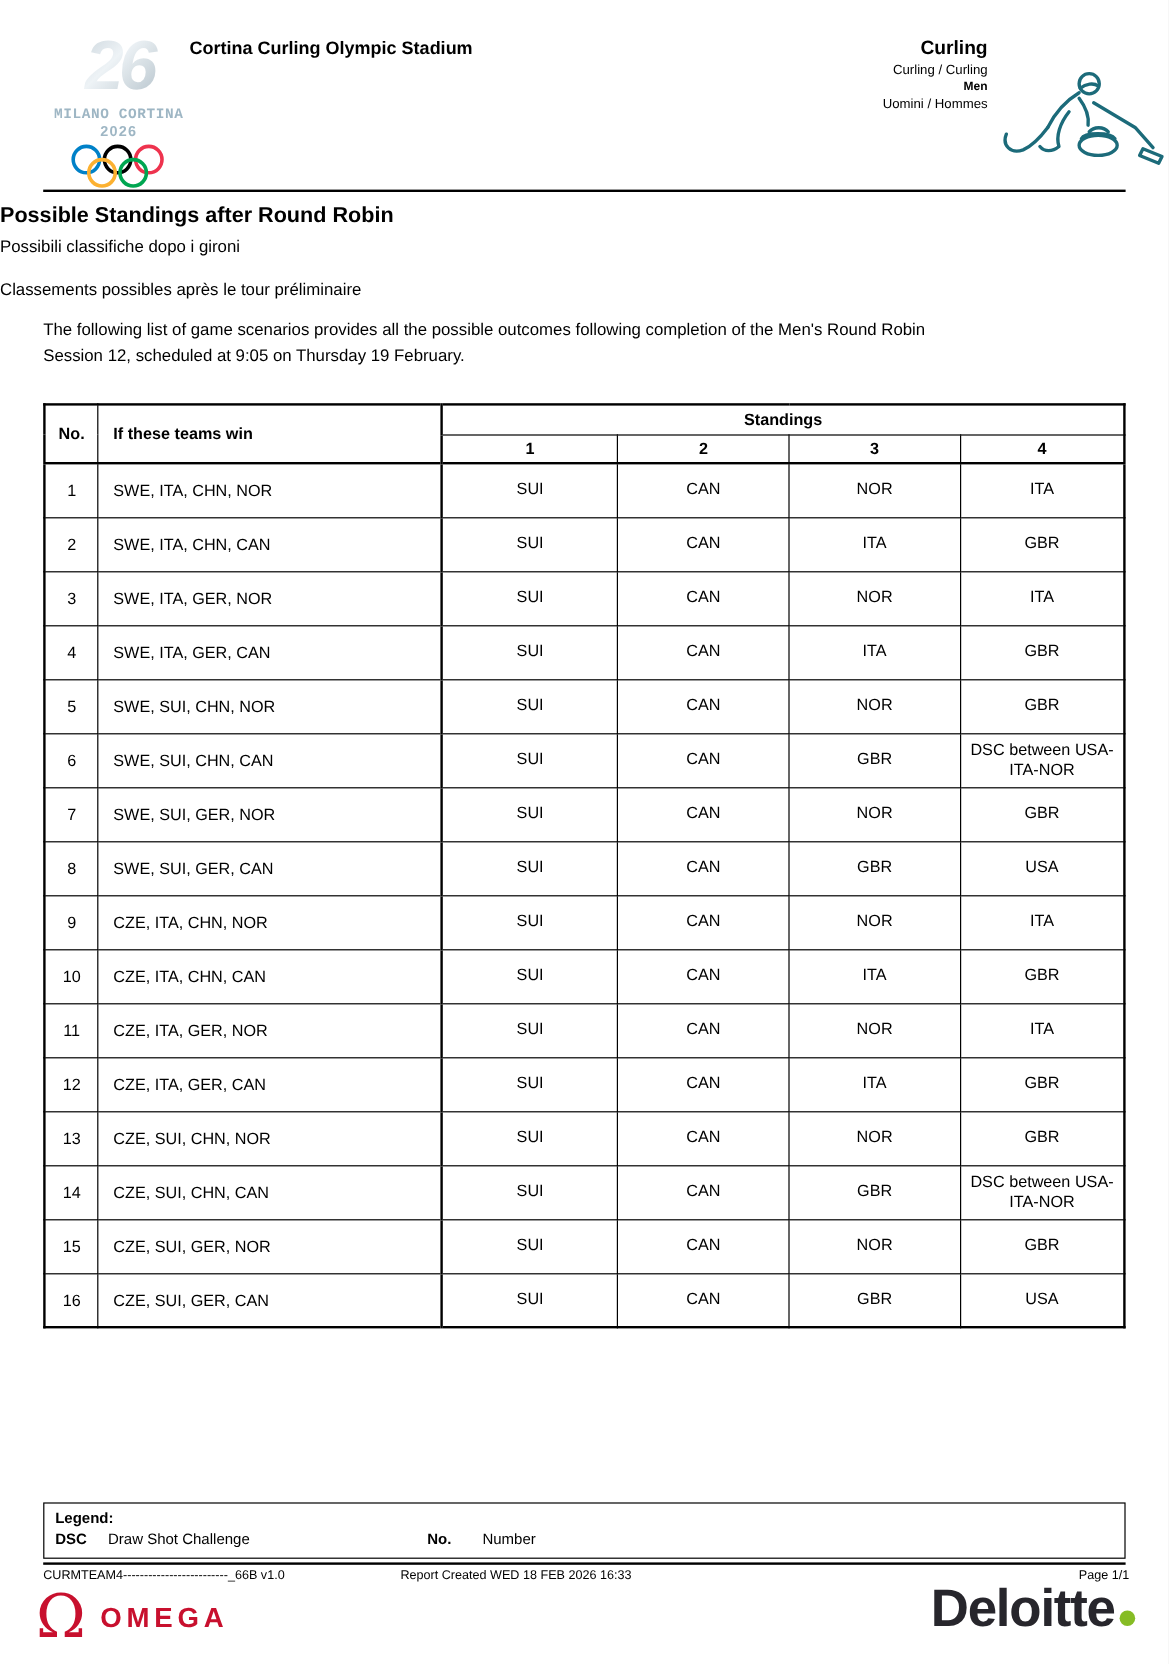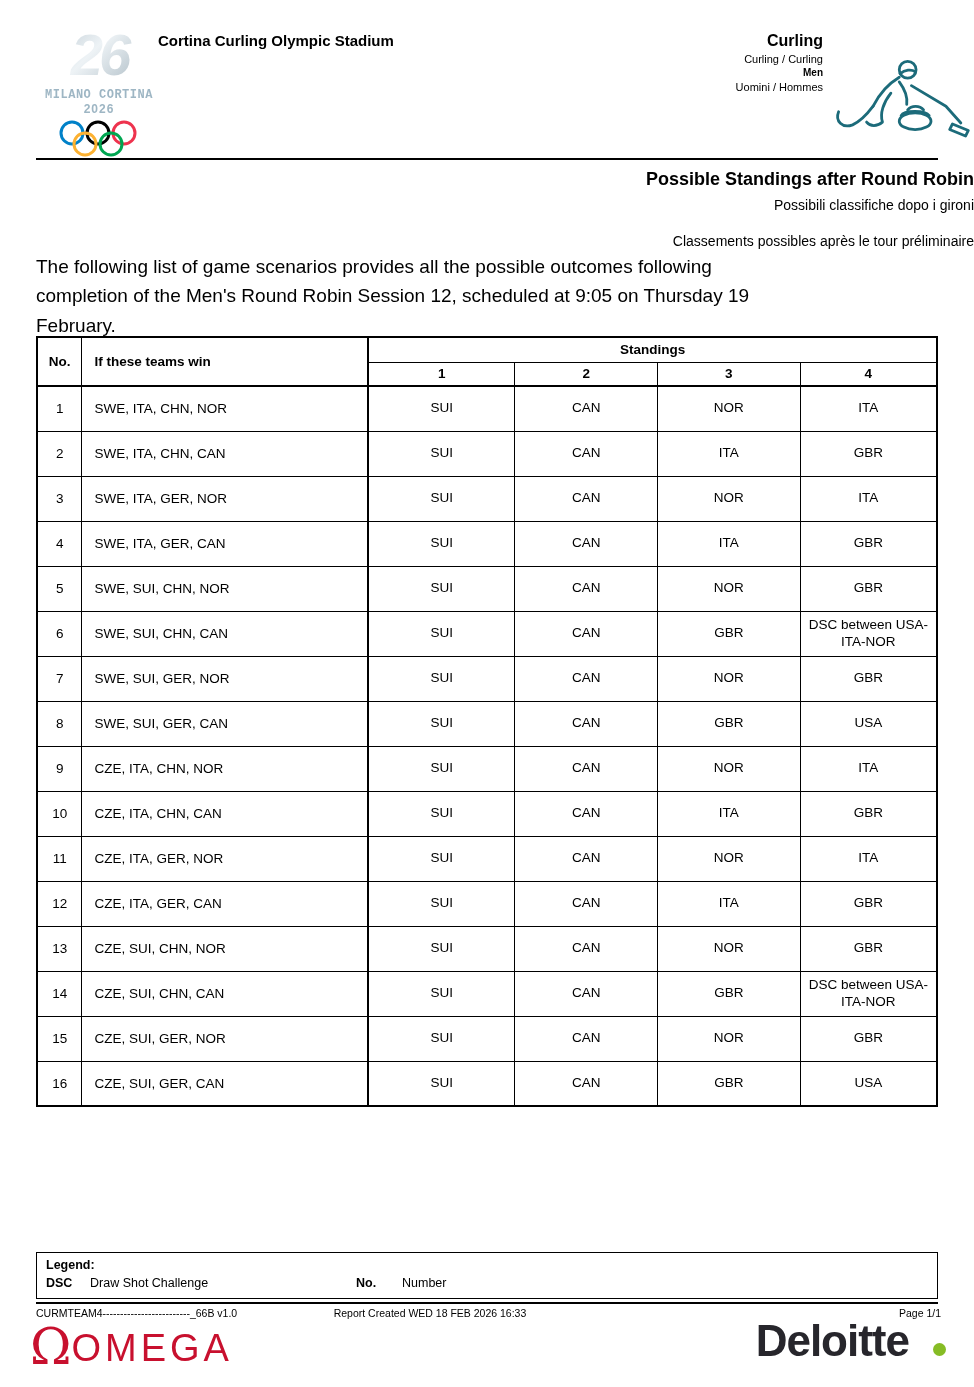--- a/index.html
+++ b/index.html
@@ -22,26 +22,26 @@
   .rings { margin-top:3px; }
   .venue { position:absolute; left:158px; top:32px; font-size:15px; font-weight:bold; }
   .event-block { position:absolute; right:151px; top:30px; text-align:right; line-height:1.35; }
   .event-discipline { font-size:16px; font-weight:bold; }
   .event-sub { font-size:11px; }
   .event-gender { font-size:10px; font-weight:bold; }
   .pictogram { position:absolute; left:833px; top:56px; }
   .rule { position:absolute; left:36px; width:902px; background:#000; }
   .rule-header { top:158px; height:2px; }
   
-  .title-block { position:absolute; left:0; top:169px; width:974px; text-align:right; }
+  .title-block { position:absolute; left:0; top:169px; width:974px; text-align:left; }
   .title-en { font-size:18px; font-weight:bold; margin-bottom:7px; }
   .title-it { font-size:14px; margin-bottom:20px; }
   .title-fr { font-size:14px; }
   
-  .intro { position:absolute; left:36px; top:252px; width:742px; font-size:19px; line-height:1.55; }
+  .intro { position:absolute; left:36px; top:264px; width:742px; font-size:14px; line-height:1.55; }
   
   table.standings {
     position:absolute; left:36px; top:336px; width:902px;
     border-collapse:collapse; border:2px solid #000; font-size:13.5px;
   }
   .standings th, .standings td { border:1px solid #000; }
   .standings thead { border-bottom:2px solid #000; }
   .standings th { font-weight:bold; }
   .standings .h-top { height:25px; }
   .standings .h-rank th { height:24px; text-align:center; }
@@ -64,23 +64,23 @@
   .legend-abbr { font-weight:bold; }
   
   .rule-footer { top:1302px; height:2px; }
   .footer-text { position:absolute; top:1307px; font-size:10.5px; }
   .footer-left { left:36px; }
   .footer-center { left:0; width:860px; text-align:center; }
   .footer-right { right:33px; }
   
   .omega { position:absolute; left:30px; top:1322px; display:flex; align-items:center; color:#c8102e; }
   .omega-symbol { font-size:50px; line-height:50px; font-family:"DejaVu Serif", serif; }
-  .omega-word { font-size:38px; font-weight:normal; letter-spacing:4px; margin-top:2px; }
+  .omega-word { font-size:23px; font-weight:bold; letter-spacing:4px; margin-left:12px; margin-top:2px; }
   .deloitte { position:absolute; right:28px; top:1316px; display:flex; align-items:baseline;
-    font-size:44px; font-weight:bold; color:#27262c; letter-spacing:-1px;gap:20px; }
+    font-size:44px; font-weight:bold; color:#27262c; letter-spacing:-1px; }
   .deloitte-dot { width:13px; height:13px; border-radius:50%; background:#86bc25; margin-left:4px; }
 </style>
 </head>
 <body>
 
 <div class="page">
 
   <div class="logo-block">
     <div class="logo-mark">26</div>
     <div class="logo-line1">MILANO CORTINA</div>

